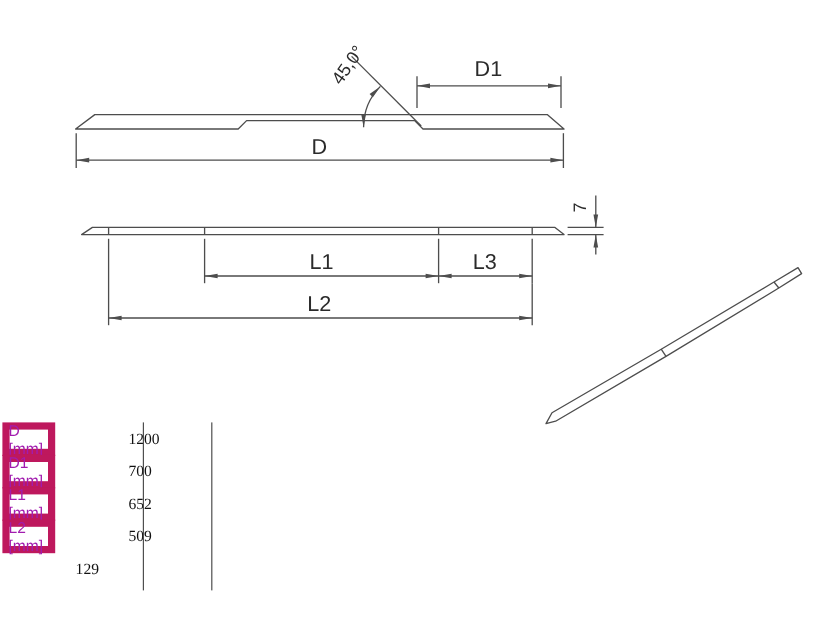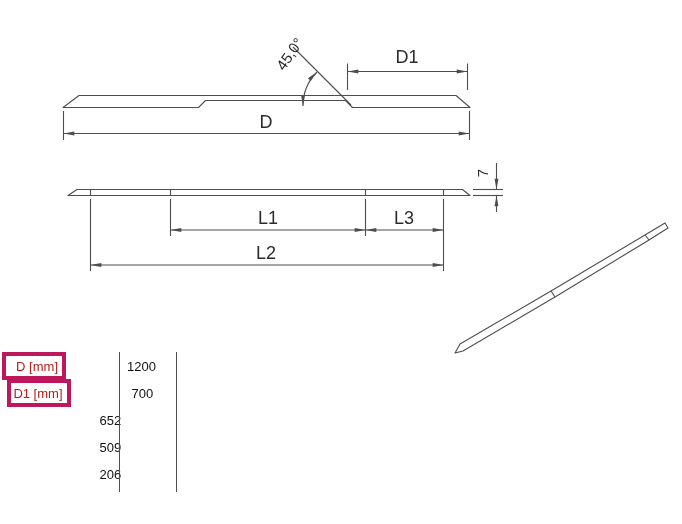--- a/index.html
+++ b/index.html
@@ -6,30 +6,30 @@
   html,body { background:#ffffff; font-family:"Liberation Sans", sans-serif; }
   .canvas { position:relative; width:682px; height:524px; background:#ffffff; overflow:hidden; }
   svg { position:absolute; left:0; top:0; }
 
   .dim-text  { font-family:"Liberation Sans", sans-serif; fill:#2b2b2b; }
   .t-big     { font-size:18px; }
   .t-small   { font-size:15px; }
 
   .dim-table { position:absolute; left:2px; top:352px; width:180px; }
   .t-row { display:flex; align-items:stretch; height:28px; }
-  .t-row + .t-row { margin-top:-1px;justify-content:center; }
+  .t-row + .t-row { margin-top:-1px; }
   .t-label {
-    width:64px; border:4px solid #be185d;
+    width:44px; border:6px solid #be185d;
     display:flex; align-items:center; justify-content:flex-end;
-    padding-right:4px; font-size:13px; color:#b91c1c;
+    padding-right:4px; font-size:13px; color:#a21caf;
   }
   .t-value {
     margin-left:61px; width:46px;
     display:flex; align-items:center;
-    font-size:13px; color:#111;
+    font-size:13px; color:#111;font-family:Liberation Serif, serif;
   }
   .vrule { position:absolute; top:0; width:1px; height:140px; background:#4f4f4f; }
   .vrule-a { left:117px; }
   .vrule-b { left:174px; }
 </style>
 </head>
 <body>
 
 <div class="canvas">
 
@@ -97,25 +97,27 @@
   <div class="dim-table">
     <div class="t-row">
       <div class="t-label">D [mm]</div>
       <div class="t-value">1200</div>
     </div>
     <div class="t-row">
       <div class="t-label">D1 [mm]</div>
       <div class="t-value">700</div>
     </div>
     <div class="t-row">
+      <div class="t-label">L1 [mm]</div>
       <div class="t-value">652</div>
     </div>
     <div class="t-row">
+      <div class="t-label">L2 [mm]</div>
       <div class="t-value">509</div>
     </div>
     <div class="t-row">
-      <div class="t-value">206</div>
+      <div class="t-value">129</div>
     </div>
     <div class="vrule vrule-a"></div>
     <div class="vrule vrule-b"></div>
   </div>
 
 </div>
 
 </body></html>

